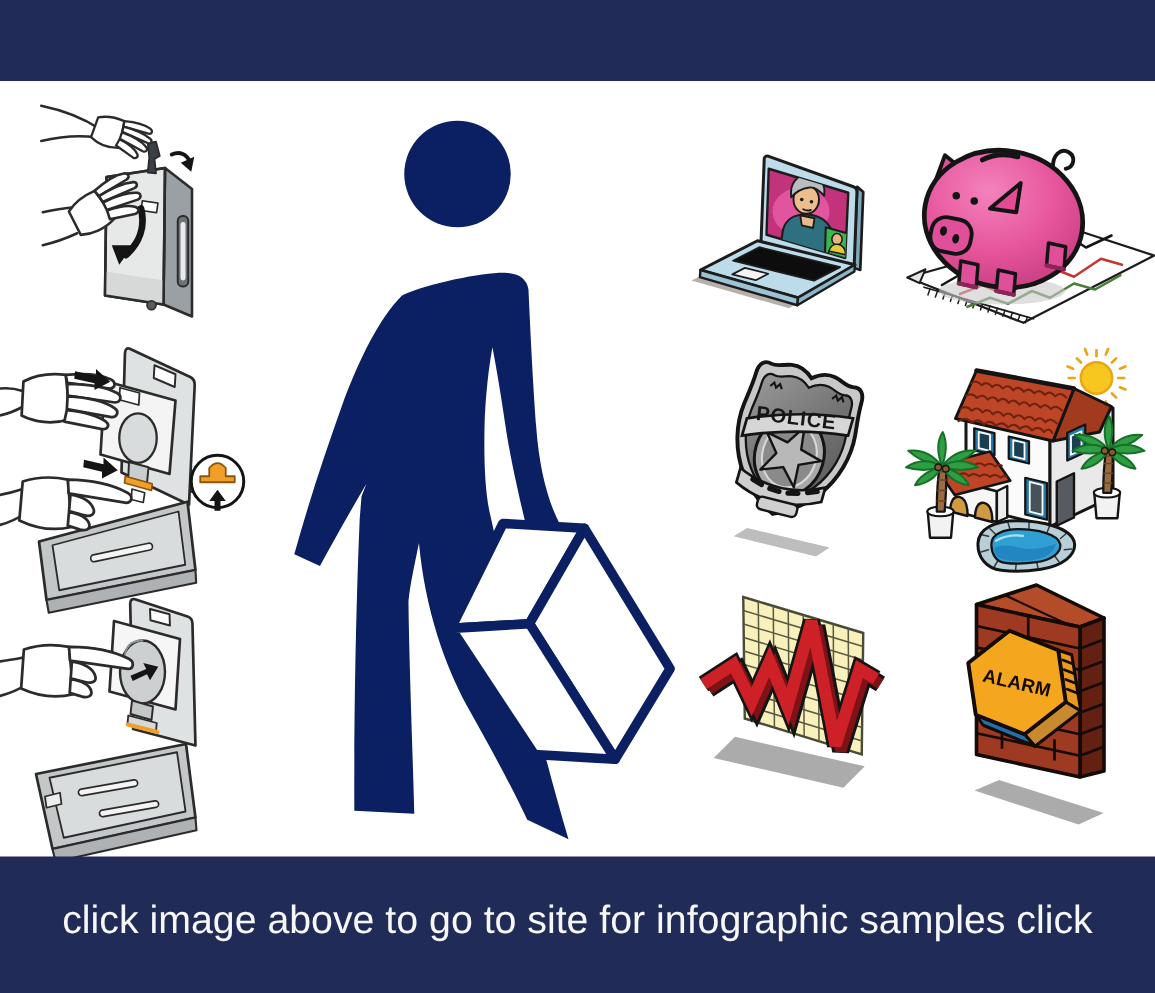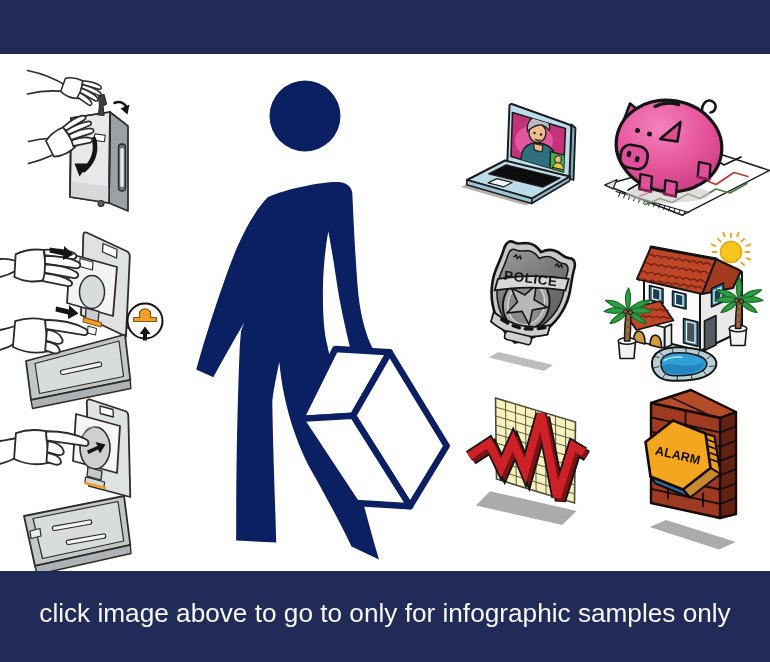--- a/index.html
+++ b/index.html
@@ -492,15 +492,15 @@
             <path d="M709.5,446.5 L716,449"></path>
             <path d="M710.5,453 L717,455.5"></path>
             <path d="M711.5,459.5 L718,462"></path>
         </g>
         <text x="678" y="459.5" transform="rotate(13 678 455)" text-anchor="middle" font-family="Liberation Sans, sans-serif" font-size="12.5" font-weight="bold" fill="#140a06" letter-spacing="0.2">ALARM</text>
       </g>
     </g>
   </svg>
 
   <div class="bottombar">
-    <div class="caption-line">click image above to go to only for infographic samples only</div>
+    <div class="caption-line">click image above to go to site for infographic samples click</div>
   </div>
 </div>
 
 </body></html>

